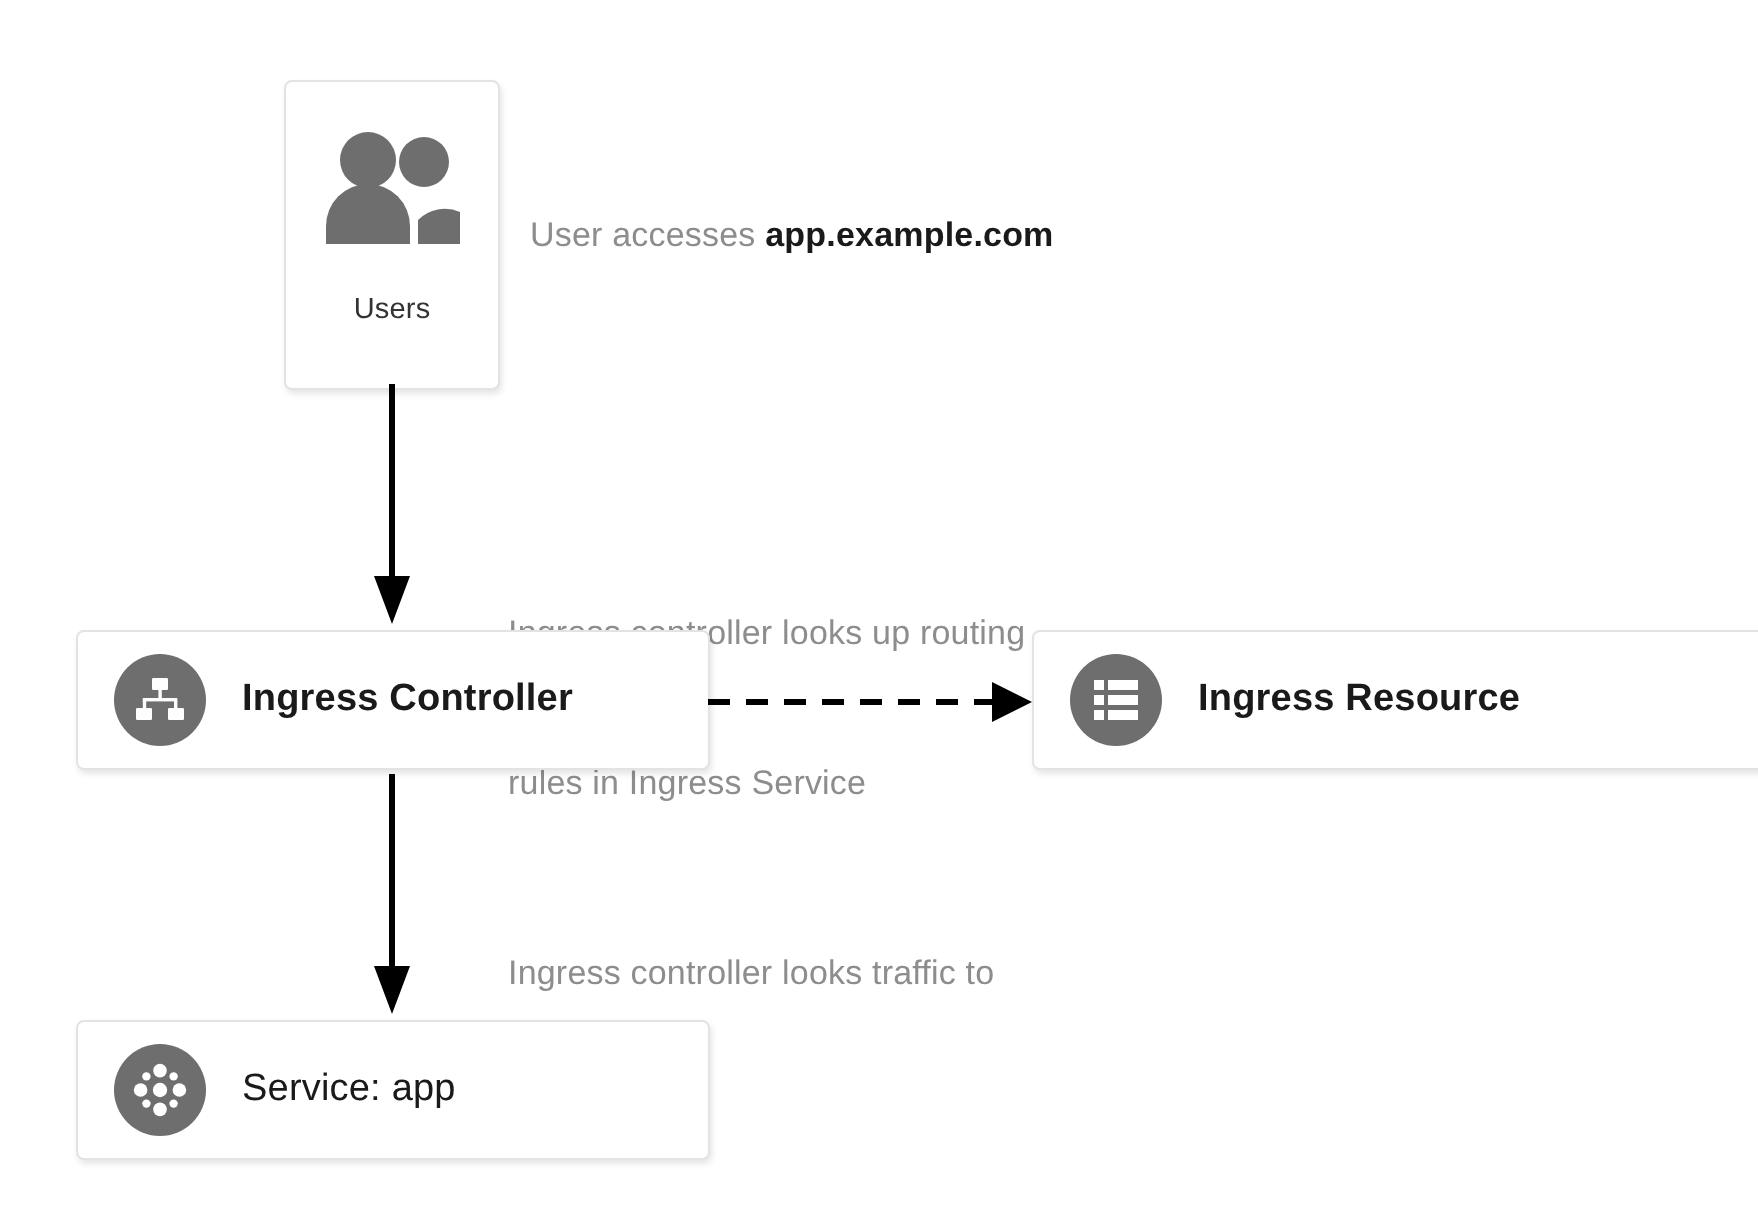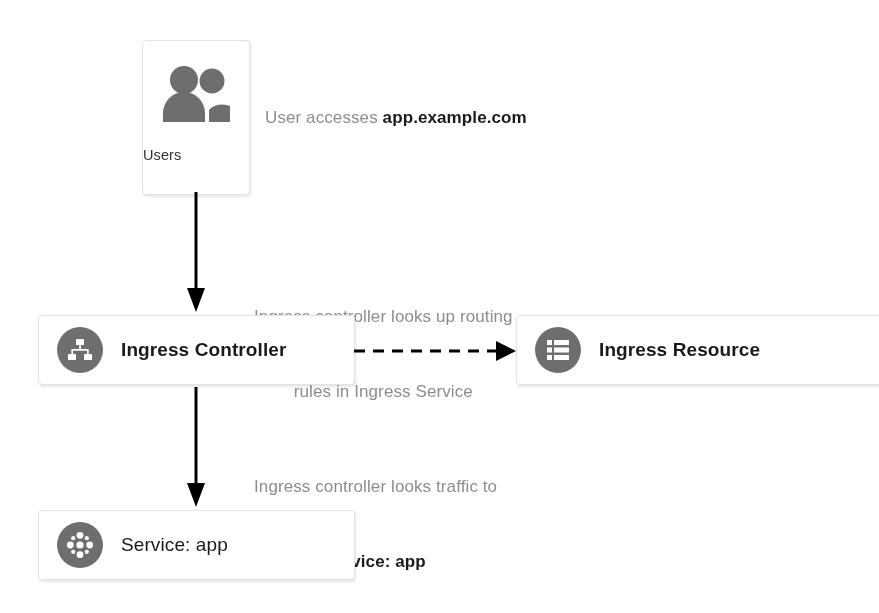--- a/index.html
+++ b/index.html
@@ -46,21 +46,21 @@
     height: 62px;
     display: flex;
     align-items: center;
     justify-content: center;
   }
   #users-label {
     position: absolute;
     left: 0;
     right: 0;
     top: 106px;
-    text-align: left;
+    text-align: center;
     font-size: 14.5px;
     color: #333333;
     letter-spacing: 0.1px;
   }
 
   
   #ingress-controller-box {
     left: 38px;
     top: 315px;
     width: 317px;
@@ -115,21 +115,20 @@
   #arrow-controller-to-resource { left: 352px; top: 338px; }
 
   
   .caption {
     position: absolute;
     font-size: 17px;
     line-height: 25px;
     color: #8d8d8d;
     letter-spacing: 0.1px;
     white-space: pre;
-    text-align: center;
   }
   .caption b {
     color: #1a1a1a;
     font-weight: bold;
   }
   #caption-user-access { left: 265px; top: 105px; }
   #caption-lookup      { left: 254px; top: 254px; }
   #caption-routes      { left: 254px; top: 424px; }
   .caption-line { display: block; }
 </style>

